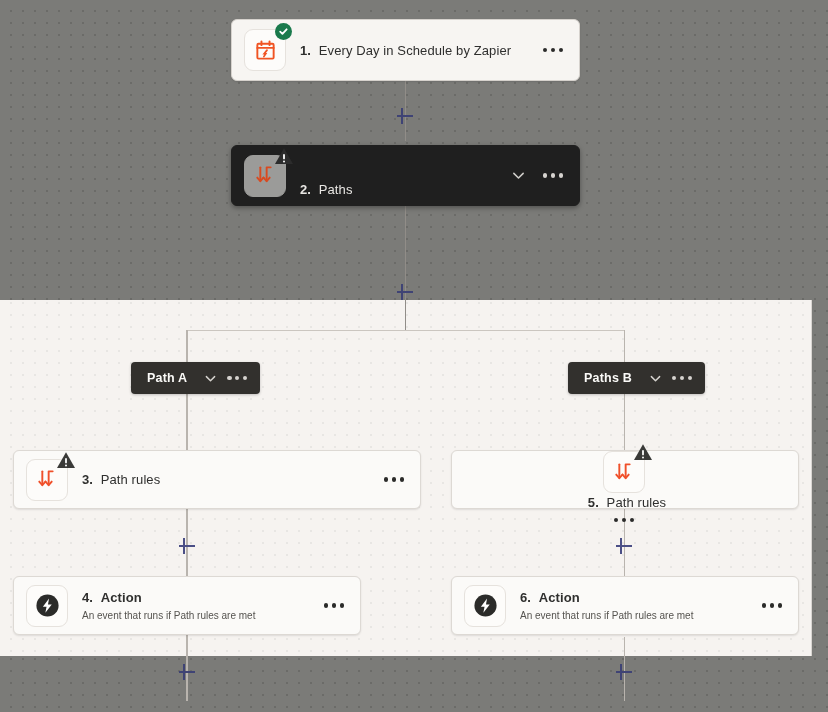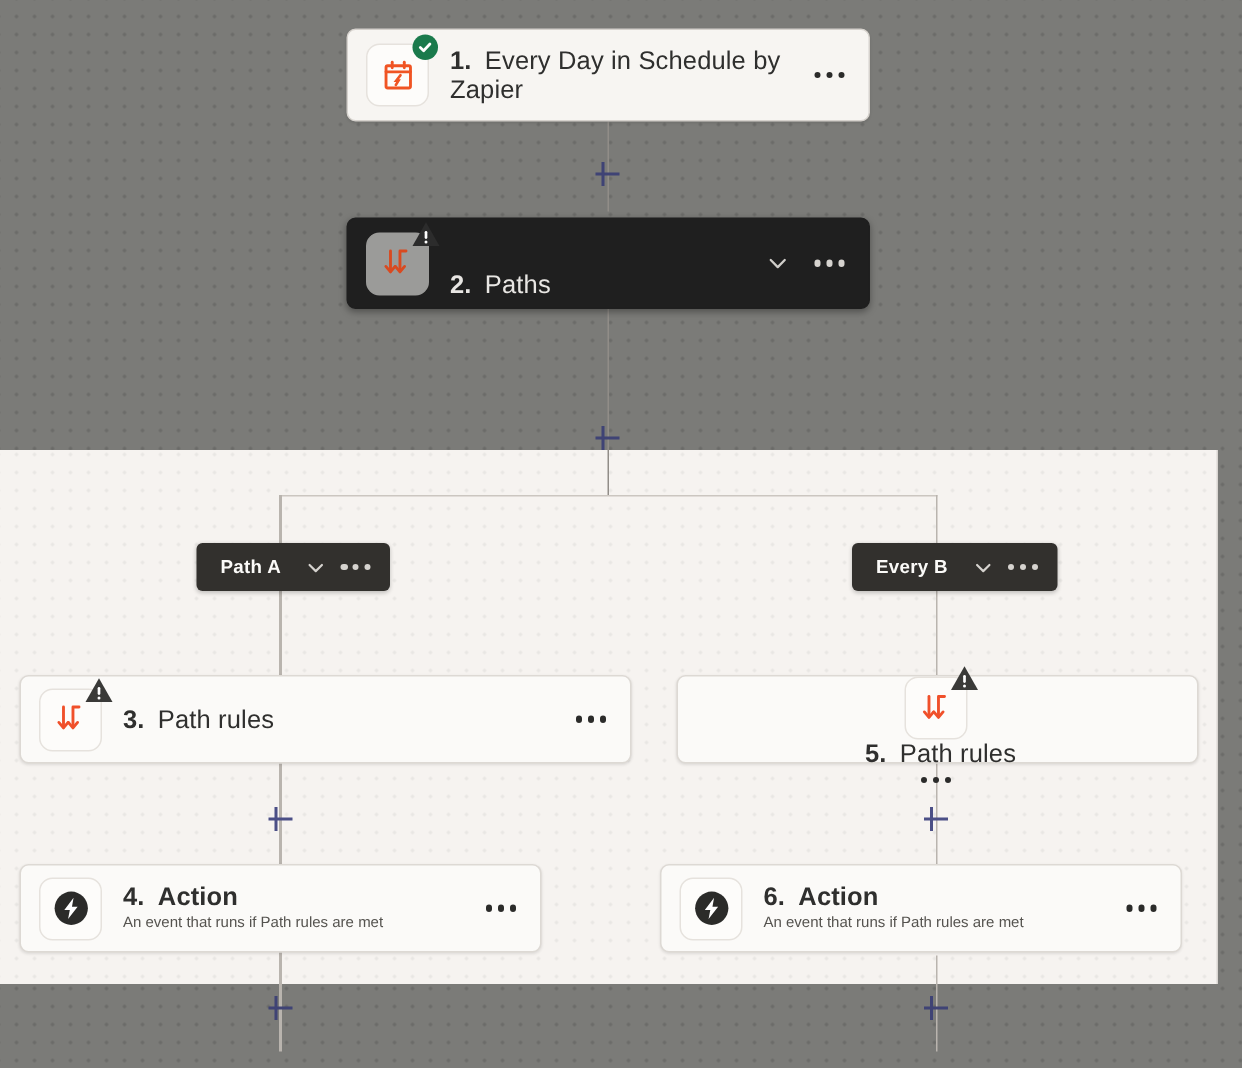--- a/index.html
+++ b/index.html
@@ -142,21 +142,21 @@
     height: 19px;
   }
 
   .card-body {
     flex: 1 1 auto;
     min-width: 0;
     padding-left: 14px;
     padding-right: 8px;
   }
   .card-title {
-    font-size: 17px;
+    font-size: 13px;
     line-height: 19px;
     color: #2f2f2e;
     letter-spacing: 0.1px;
   }
   .card-title b { font-weight: bold; }
   .card.dark .card-title { color: #e8e6e3; margin-top: 28px; }
   .card-sub {
     font-size: 10px;
     line-height: 16px;
     color: #55534f;
@@ -314,21 +314,21 @@
       </svg>
     </span>
     <span class="dots">
       <i></i>
         <i></i>
         <i></i>
     </span>
   </div>
 
   <div class="pill" style="left:568px; top:362px;">
-    <span class="pill-label">Every B</span>
+    <span class="pill-label">Paths B</span>
     <span class="chev">
       <svg width="15" height="15" viewBox="0 0 20 20" fill="none" stroke="#d6d3cf" stroke-width="1.9" stroke-linecap="round" stroke-linejoin="round">
         <path d="M4.5 7.5 L10 13 L15.5 7.5"></path>
       </svg>
     </span>
     <span class="dots">
       <i></i>
         <i></i>
         <i></i>
     </span>
@@ -412,21 +412,21 @@
         <span>Path rules</span>
       </div>
     </div>
     <div class="dots">
       <i></i>
         <i></i>
         <i></i>
     </div>
   </div>
 
-  <div class="card" style="left:440px; top:576px; width:348px; height:59px;">
+  <div class="card" style="left:451px; top:576px; width:348px; height:59px;">
     <div class="icon-tile">
       <span>
         <svg width="27" height="27" viewBox="0 0 28 28">
           <circle cx="14" cy="14" r="11.5" fill="#2b2b29"></circle>
           <path d="M15.6 6.8 L9.2 15.2 L13 15.2 L11.8 21.4 L18.4 12.9 L14.5 12.9 Z" fill="#ffffff"></path>
         </svg>
       </span>
     </div>
     <div class="card-body">
       <div class="card-title">

